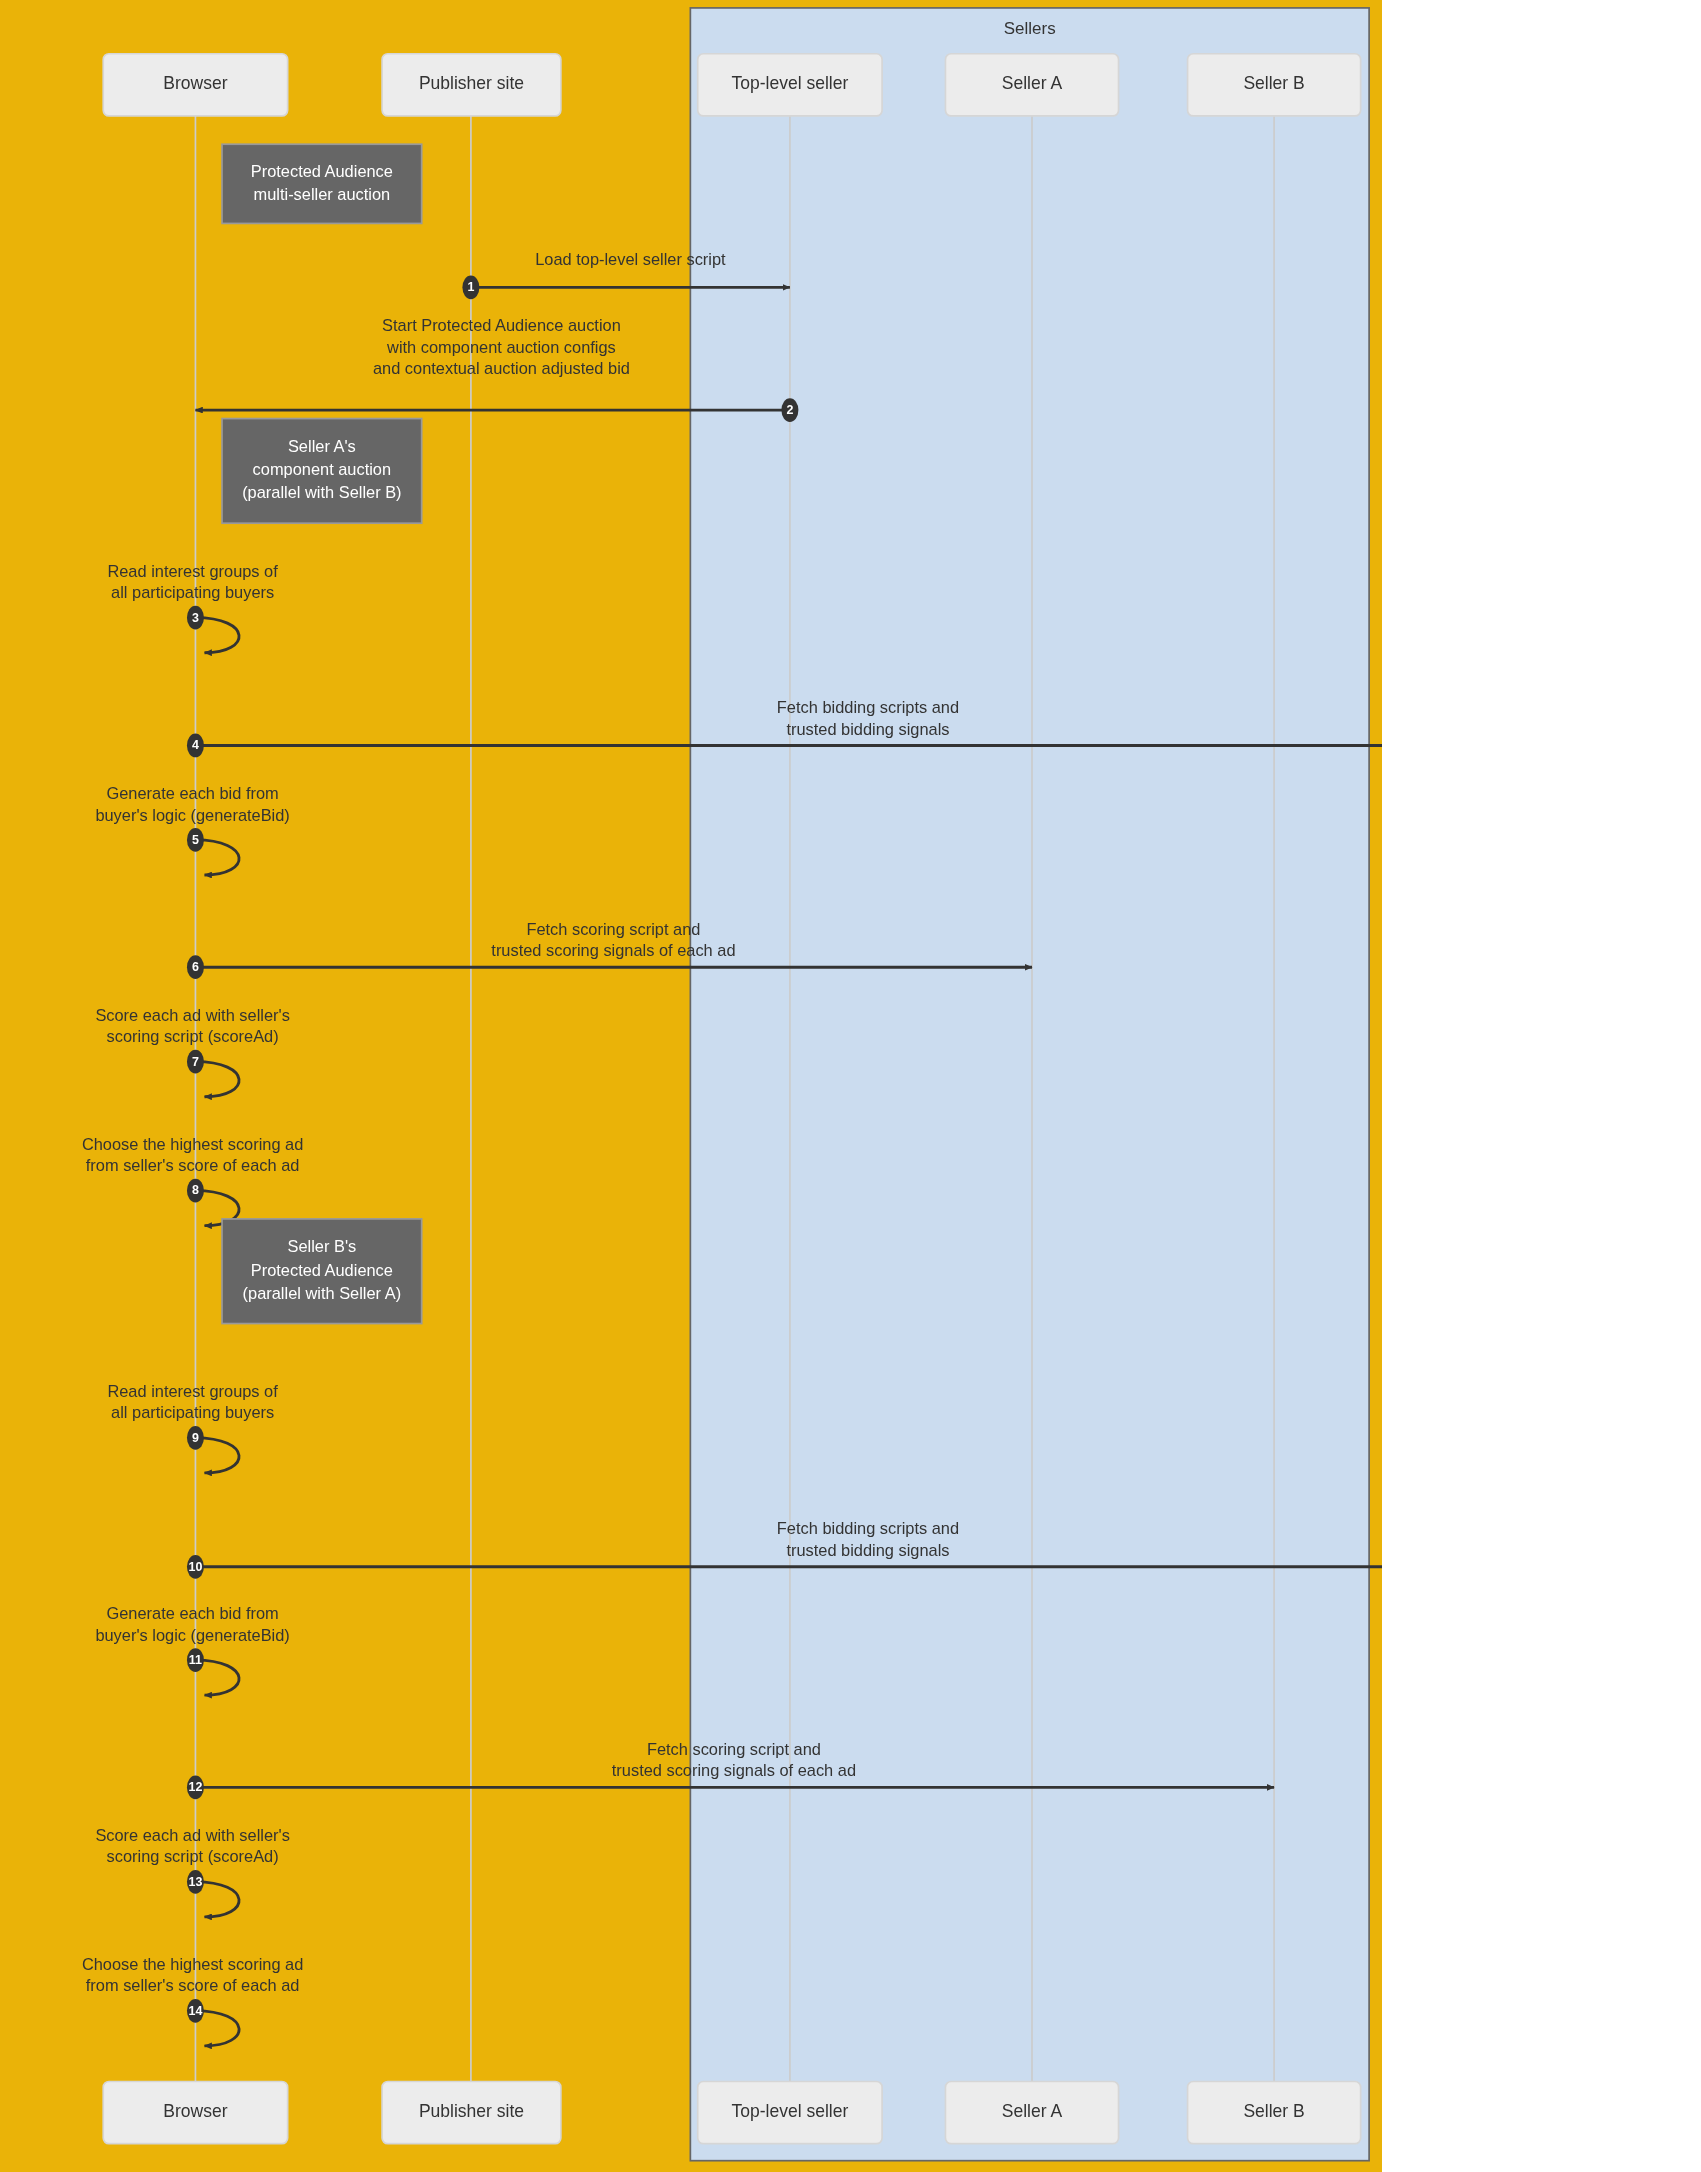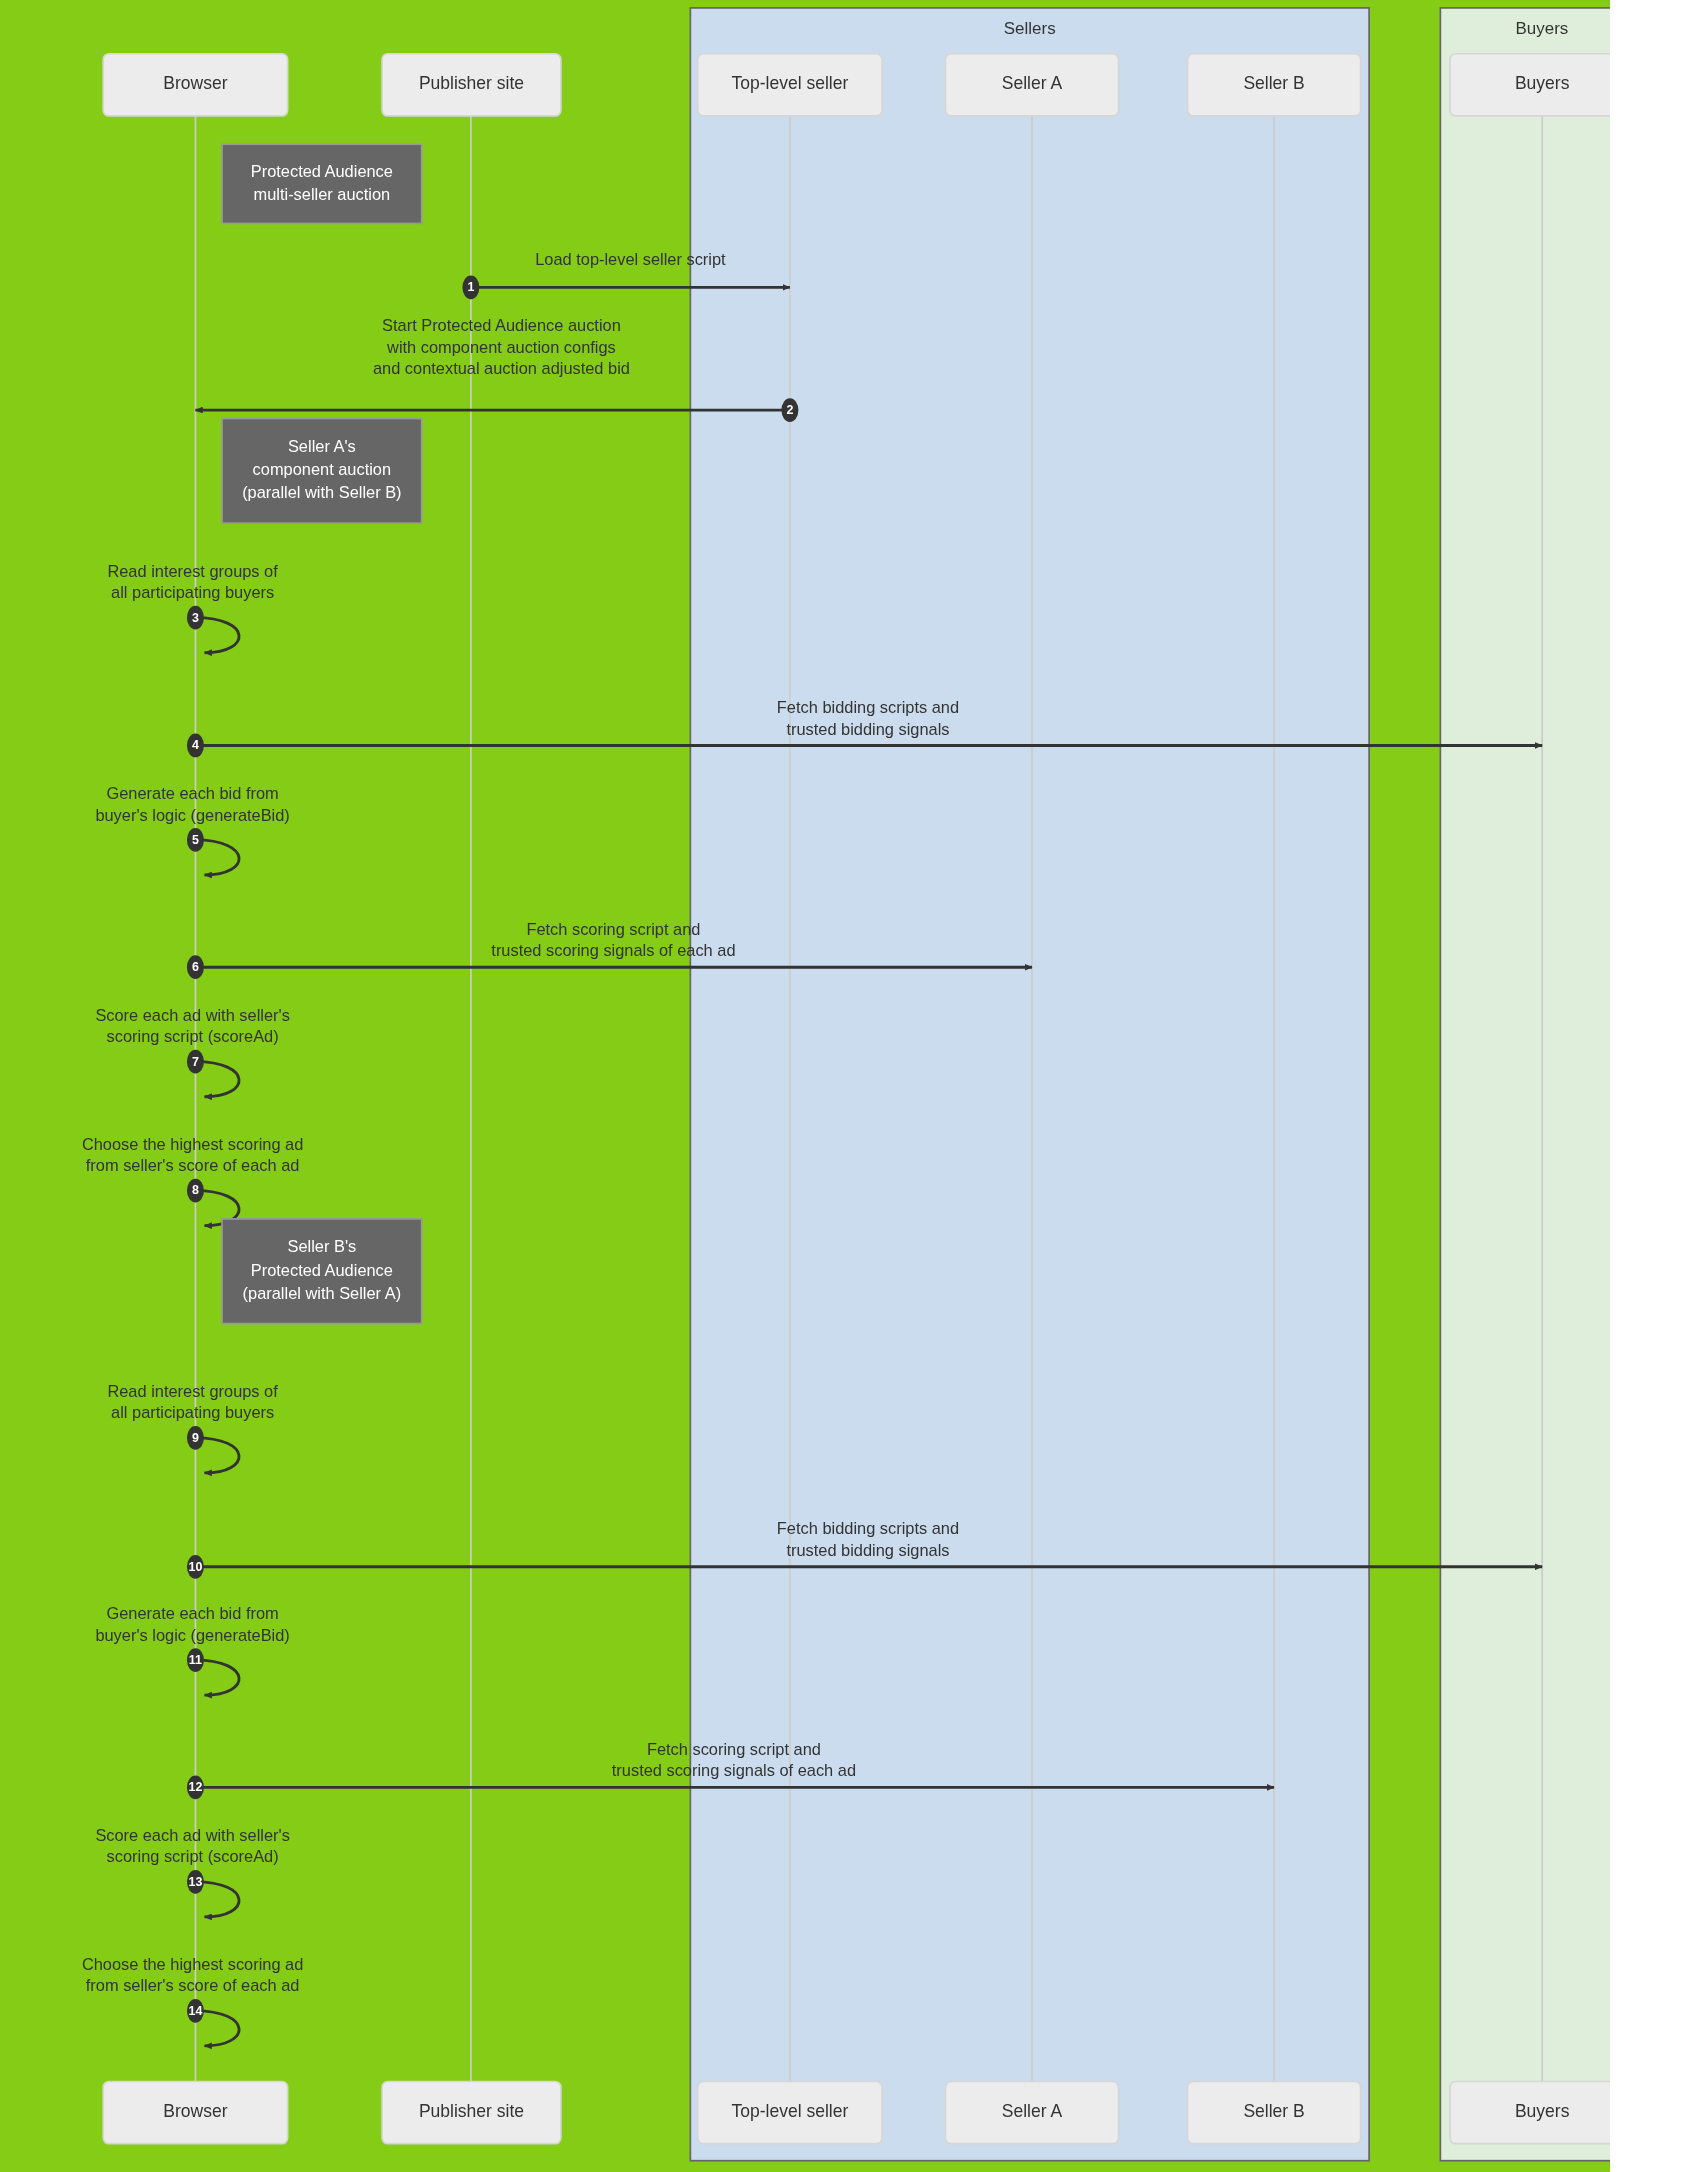--- a/index.html
+++ b/index.html
@@ -6,23 +6,23 @@
     margin: 0;
     padding: 0;
     background: #ffffff;
   }
   body {
     font-family: "Liberation Sans", sans-serif;
     color: #333333;
   }
   #diagram-root {
     position: relative;
-    width: 1610px;
+    width: 1382px;
     height: 2172px;
-    background: #84cc16;
+    background: #eab308;
     overflow: hidden;
   }
   svg.layer {
     position: absolute;
     left: 0;
     top: 0;
     width: 1702px;
     height: 2172px;
   }
   

